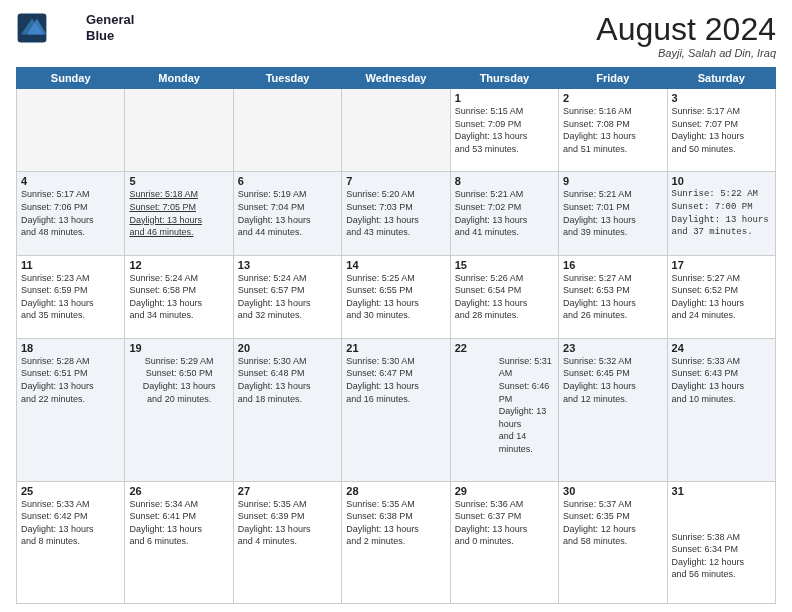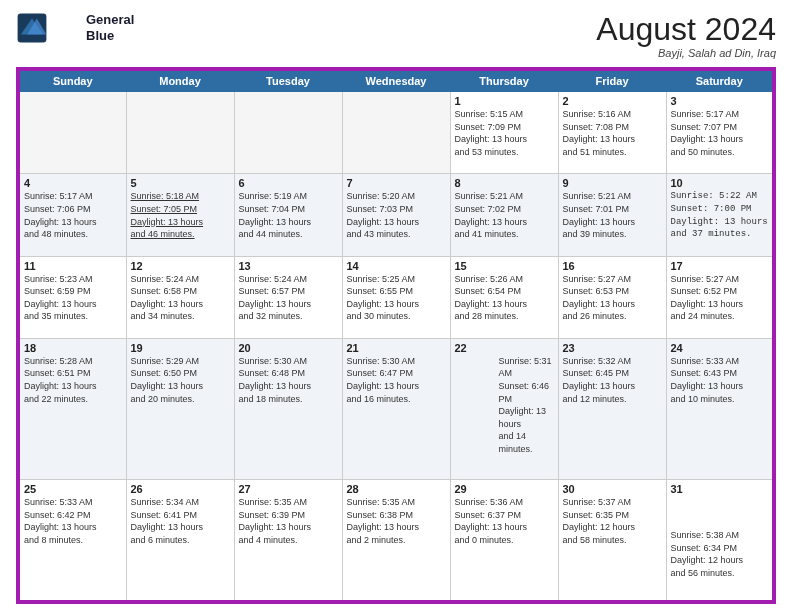--- a/index.html
+++ b/index.html
@@ -48,21 +48,21 @@
       color: #222;
       line-height: 1.1;
     }
     .location {
       font-size: 11px;
       color: #444;
       font-style: italic;
     }
     .calendar {
       flex: 1;
-      border: 4px solid #a21caf;
+      border: 1px solid #a21caf;
       border-collapse: collapse;
       width: 100%;
       table-layout: fixed;
     }
     .calendar th {
       background: #2e6da4;
       color: #fff;
       font-size: 11px;
       font-weight: bold;
       text-align: center;
@@ -268,21 +268,21 @@
         <tr class="row-bg-alt">
           <td>
             <span class="day-num">18</span>
             <div class="day-info" style="white-space: pre-line;">Sunrise: 5:28 AM
 Sunset: 6:51 PM
 Daylight: 13 hours
 and 22 minutes.</div>
           </td>
           <td>
             <span class="day-num">19</span>
-            <div class="day-info" style="white-space: pre-line;">Sunrise: 5:29 AM
+            <div class="day-info" style="white-space: pre-line; text-align: center;">Sunrise: 5:29 AM
 Sunset: 6:50 PM
 Daylight: 13 hours
 and 20 minutes.</div>
           </td>
           <td>
             <span class="day-num">20</span>
             <div class="day-info" style="white-space: pre-line;">Sunrise: 5:30 AM
 Sunset: 6:48 PM
 Daylight: 13 hours
 and 18 minutes.</div>

